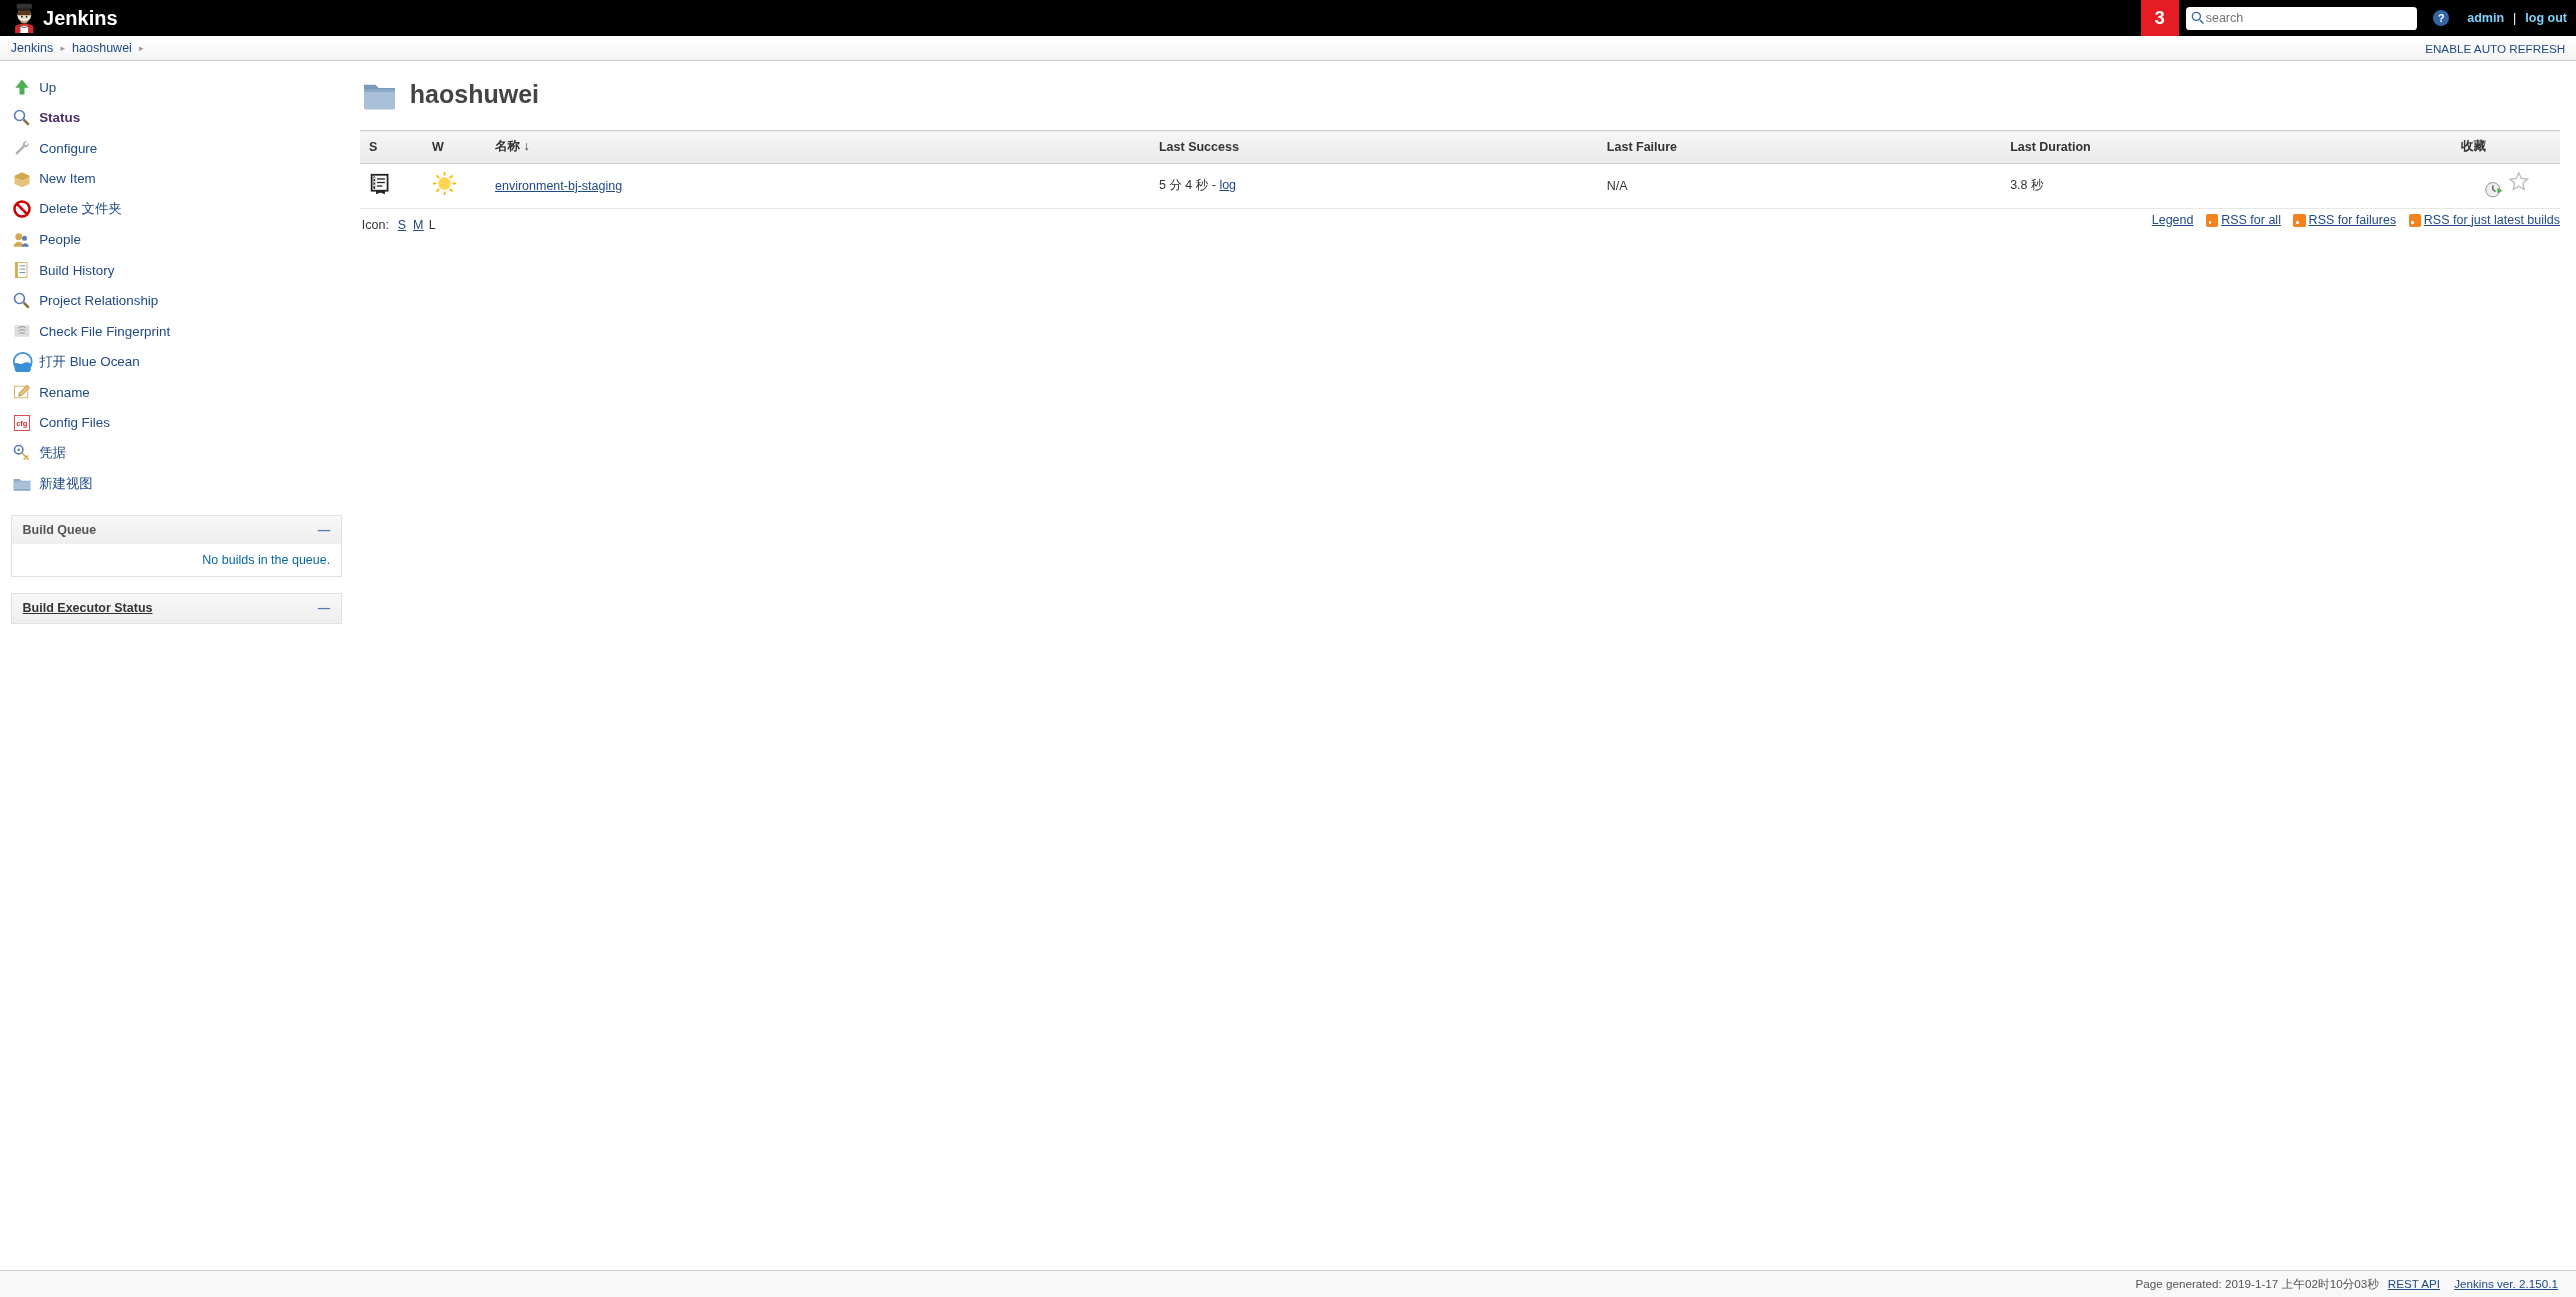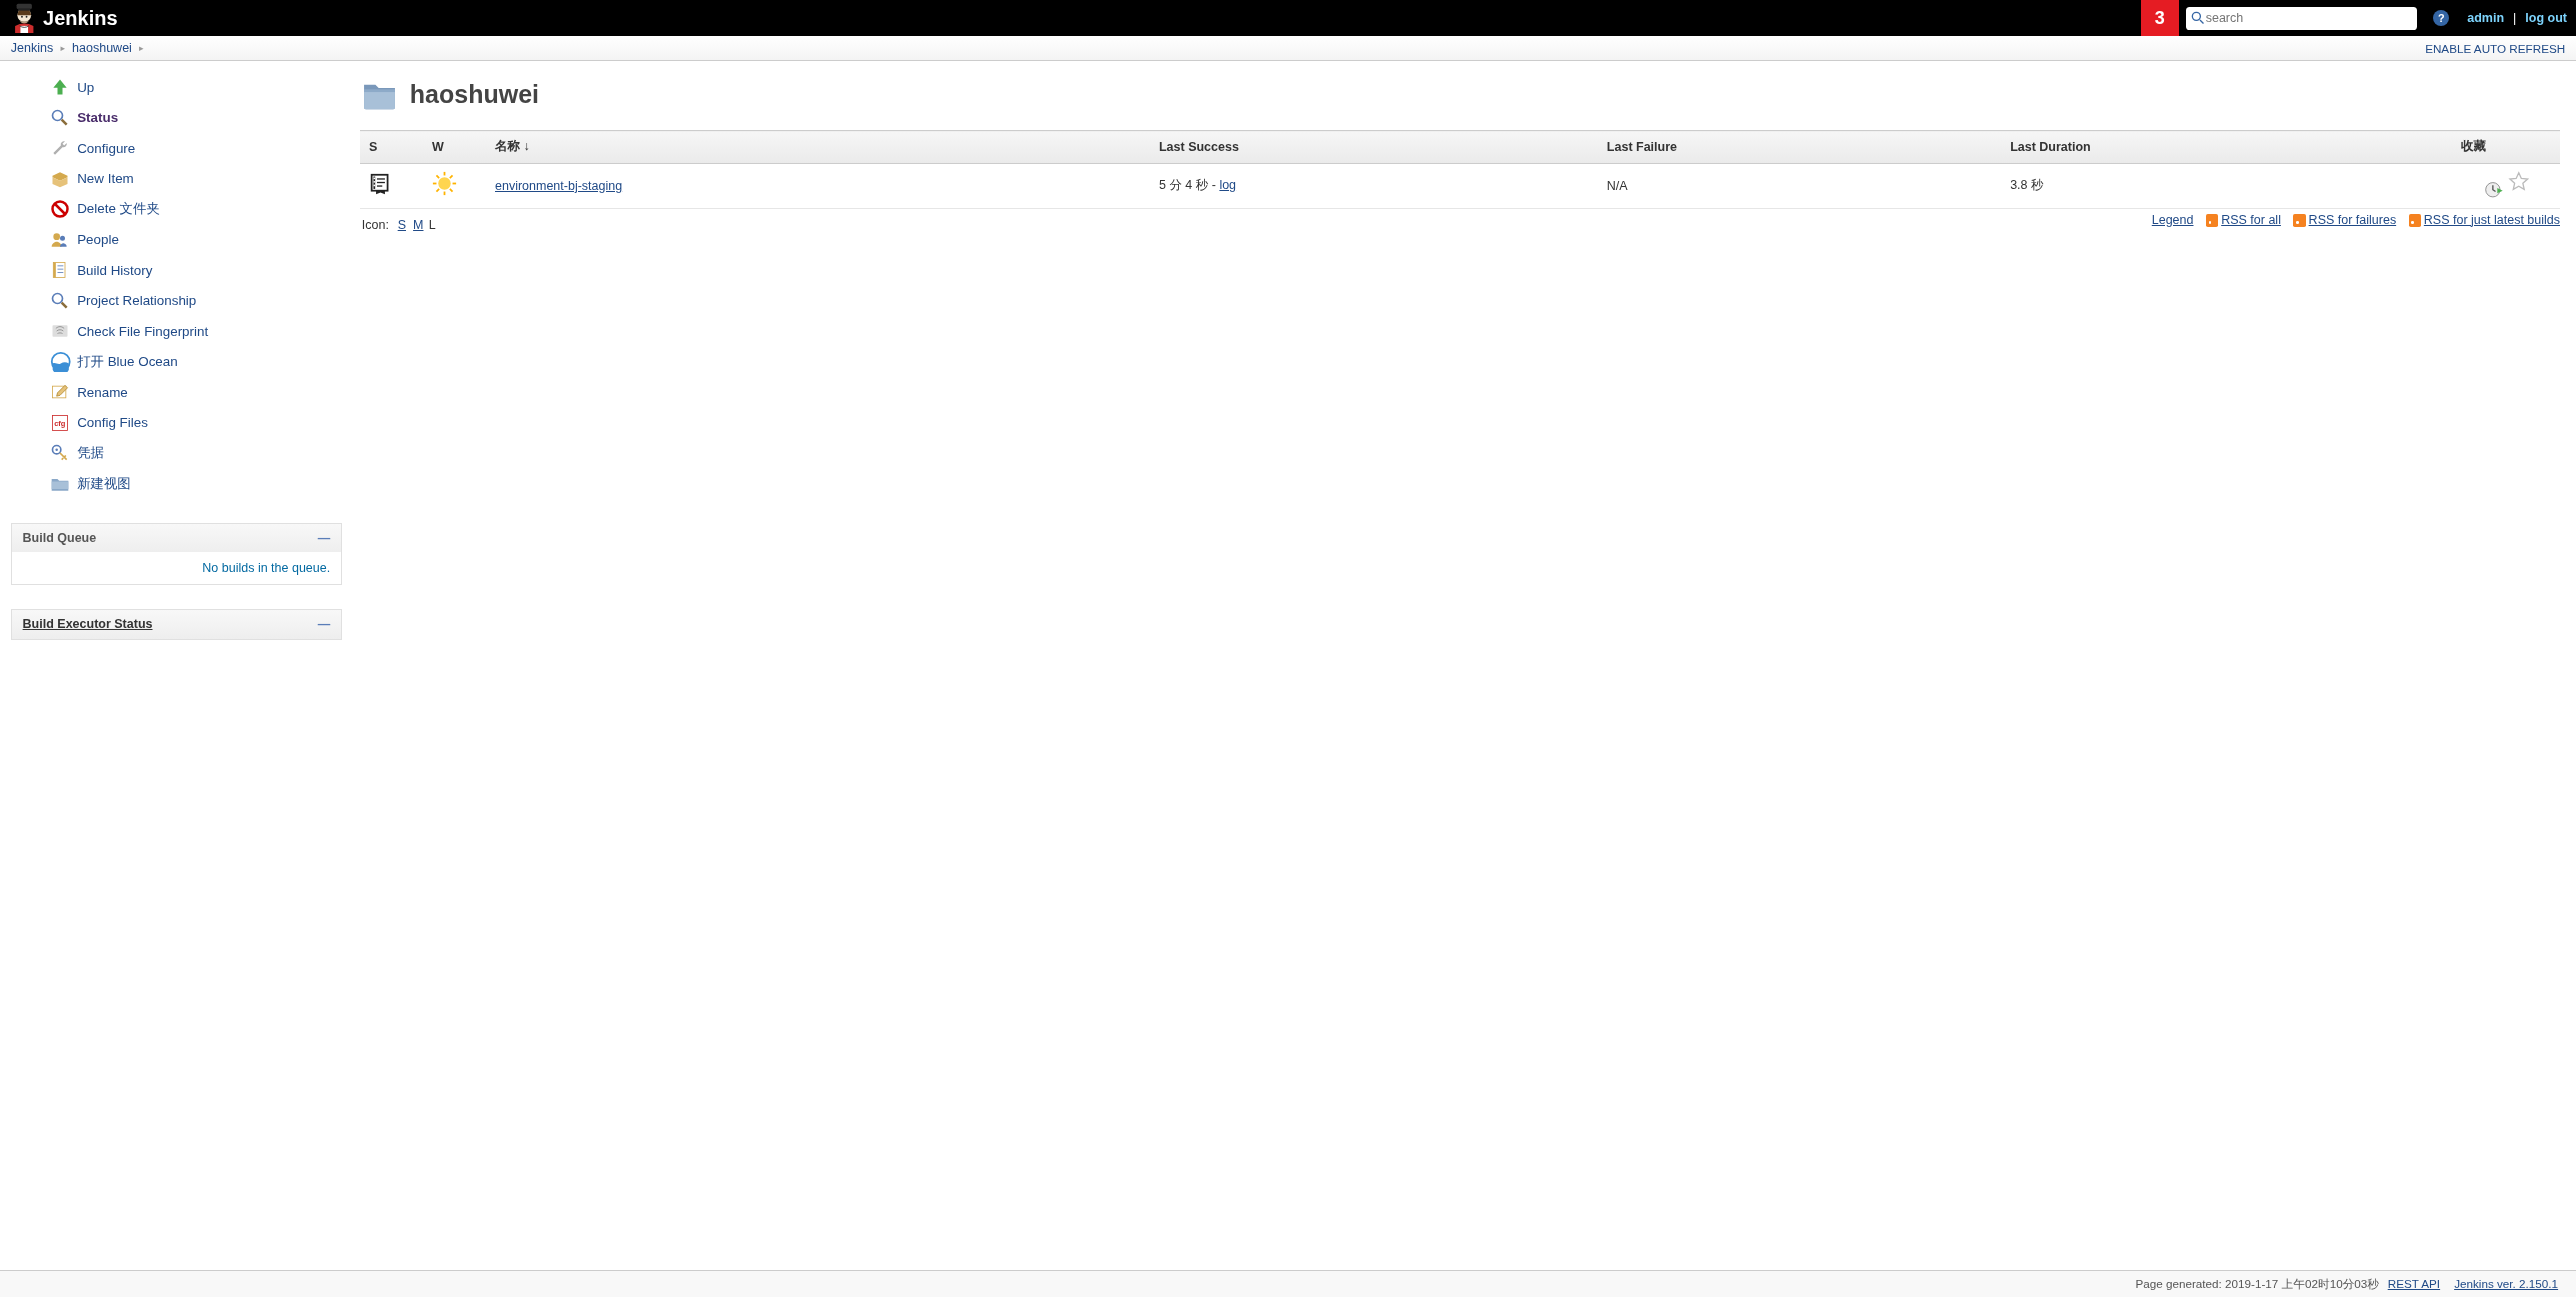--- a/index.html
+++ b/index.html
@@ -24,24 +24,24 @@
 .breadcrumbs a { text-decoration: none; color: #204a87; }
 .bc-arrow { color: #999; margin: 0 7.2px; font-size: 9px; }
 .auto-refresh { margin-left: auto; text-decoration: underline; color: #204a87; font-size: 11.7px; }
 
 
 .layout { display: flex; }
 .side { width: 351px; padding: 10.8px 9px 9px 10.8px; }
 .main { flex: 1; padding: 14.3px 16px 9px 9px; }
 
 
-.task { display: flex; align-items: center; height: 30.5px; cursor: pointer; margin-left: 38px; }
+.task { display: flex; align-items: center; height: 30.5px; cursor: pointer; }
 .task .ico { width: 23px; height: 23px; margin-right: 5.4px; display: inline-flex; align-items: center; justify-content: center; font-size: 16px; }
 .task a { text-decoration: none; color: #204a87; font-size: 13.4px; }
-.pane { margin-top: 24px; border: 0.9px solid #e0e0e0; }
+.pane { margin-top: 16px; border: 0.9px solid #e0e0e0; }
 .pane-header { background: linear-gradient(#f8f8f8,#eee); padding: 7.2px 10.8px; font-weight: bold; color: #555; display: flex; align-items: center; justify-content: space-between; }
 .pane-header a { color: #333; }
 .pane-body { padding: 9px 10.8px; color: #0369a1; text-align: right; }
 .collapse-icon { color: #5a7db8; font-weight: bold; cursor: pointer; }
 
 
 .main-head { display: flex; align-items: center; margin-bottom: 16px; }
 .folder-ico { margin-right: 10.8px; }
 .main-head h1 { font-size: 25px; font-weight: bold; color: #444; }
 .desc-link { text-align: right; margin-bottom: 9px; }

